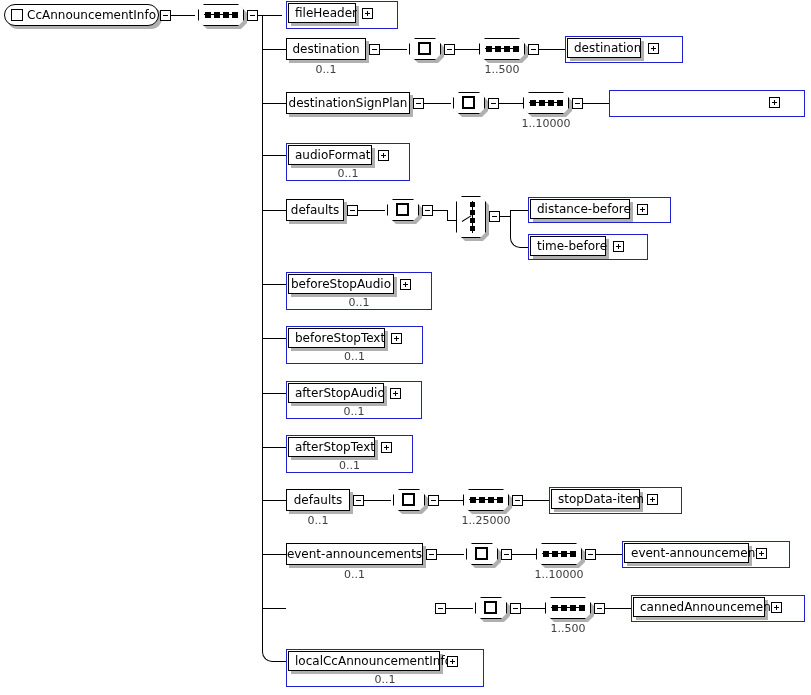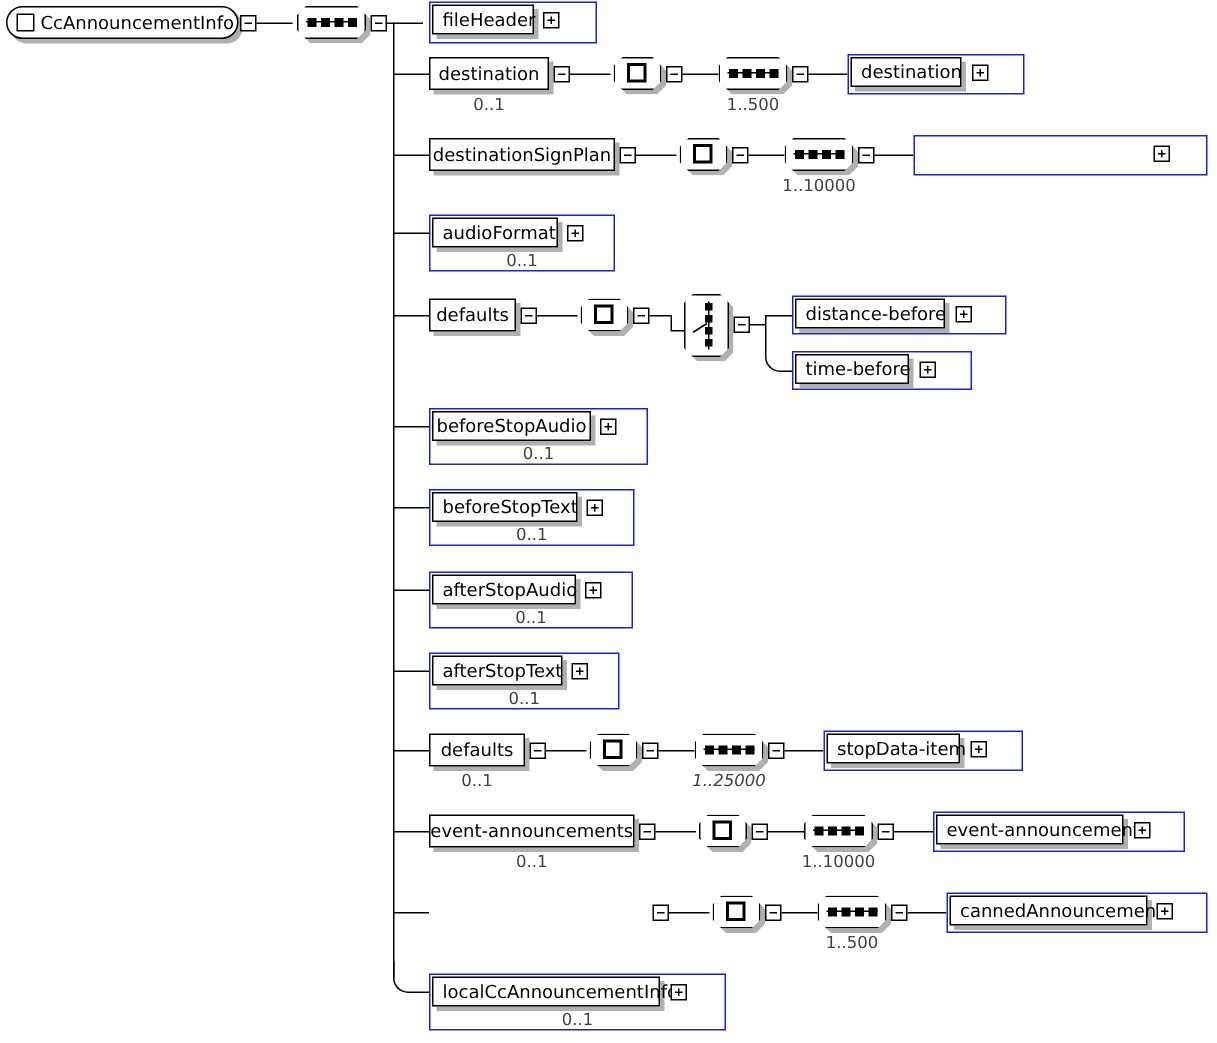--- a/index.html
+++ b/index.html
@@ -351,21 +351,21 @@
   <div class="exp" style="left:428px;top:495px;"></div>
   <div class="hline" style="left:439px;top:500px;width:24px;"></div>
 
   <div class="octshadow" style="left:466px;top:492px;width:46px;height:22px;"></div>
   <div class="oct" style="left:463px;top:489px;width:46px;height:22px;"></div>
   <div class="seqline" style="left:469px;top:499px;width:34px;"></div>
   <div class="seqdot" style="left:470px;top:497px;"></div>
   <div class="seqdot" style="left:479px;top:497px;"></div>
   <div class="seqdot" style="left:488px;top:497px;"></div>
   <div class="seqdot" style="left:497px;top:497px;"></div>
-  <div class="card" style="left:461px;top:515px;width:50px;font-style:italic;">1..25000</div>
+  <div class="card" style="left:461px;top:515px;width:50px;">1..25000</div>
   <div class="exp" style="left:512px;top:495px;"></div>
   <div class="hline" style="left:523px;top:500px;width:26px;"></div>
 
   <div class="outerblue" style="left:549px;top:487px;width:133px;height:27px;"></div>
   <div class="innerbox" style="left:551px;top:489px;width:89px;height:20px;">
     <span>stopData-item</span>
   </div>
   <div class="exp plus" style="left:647px;top:494px;"></div>
 
   <div class="hline" style="left:262px;top:554px;width:24px;"></div>

